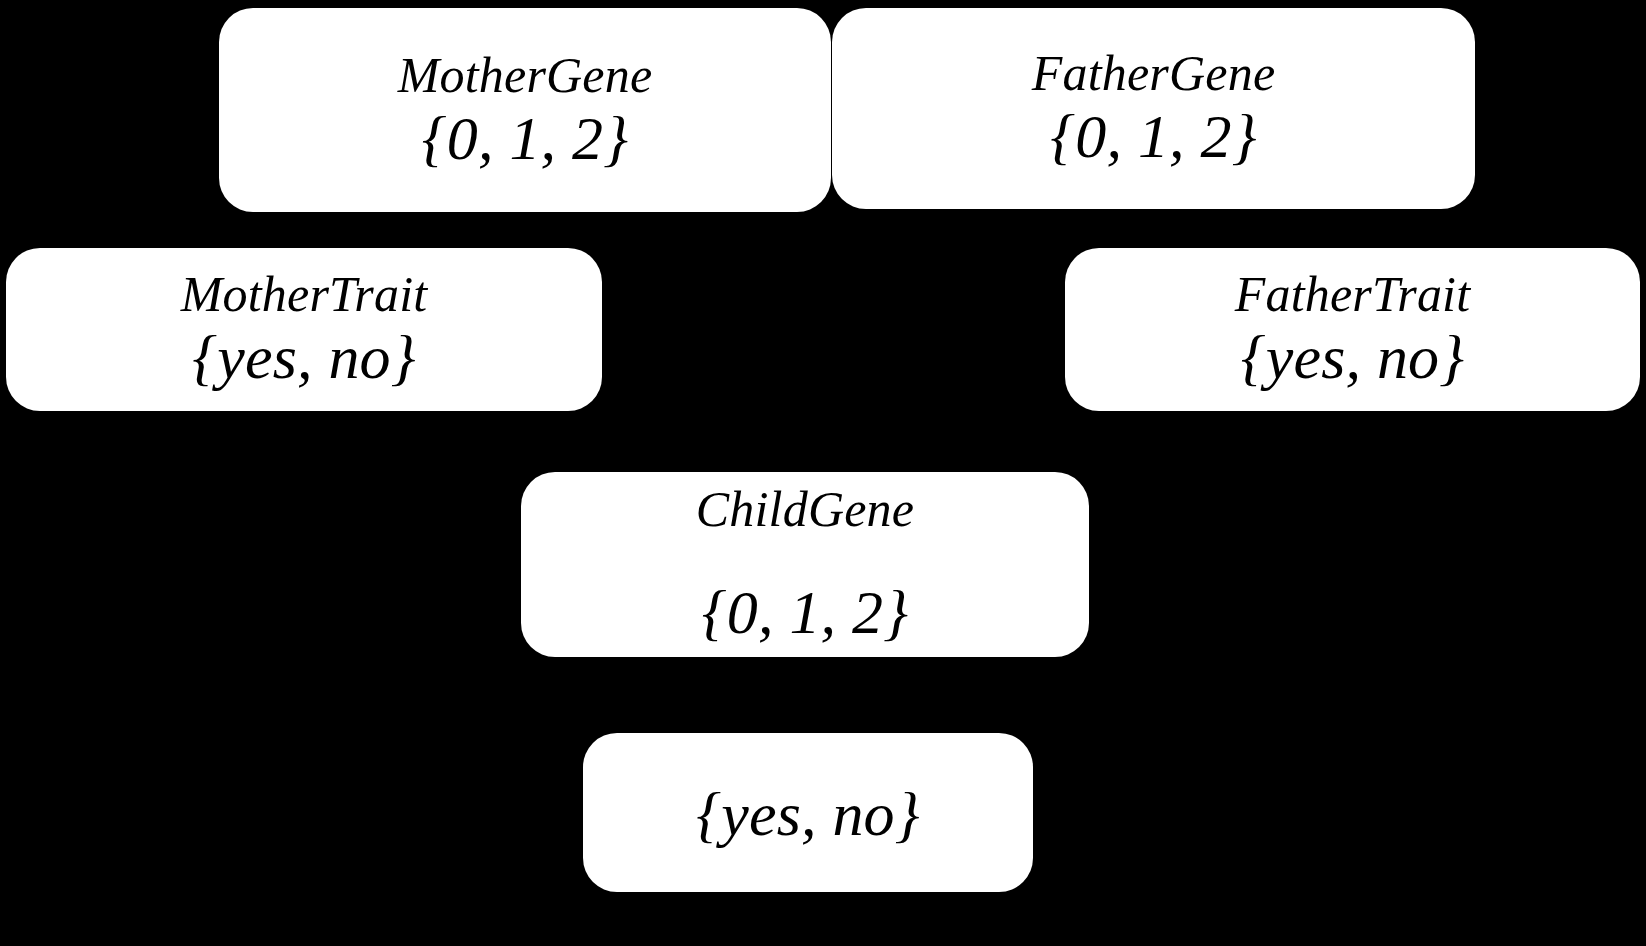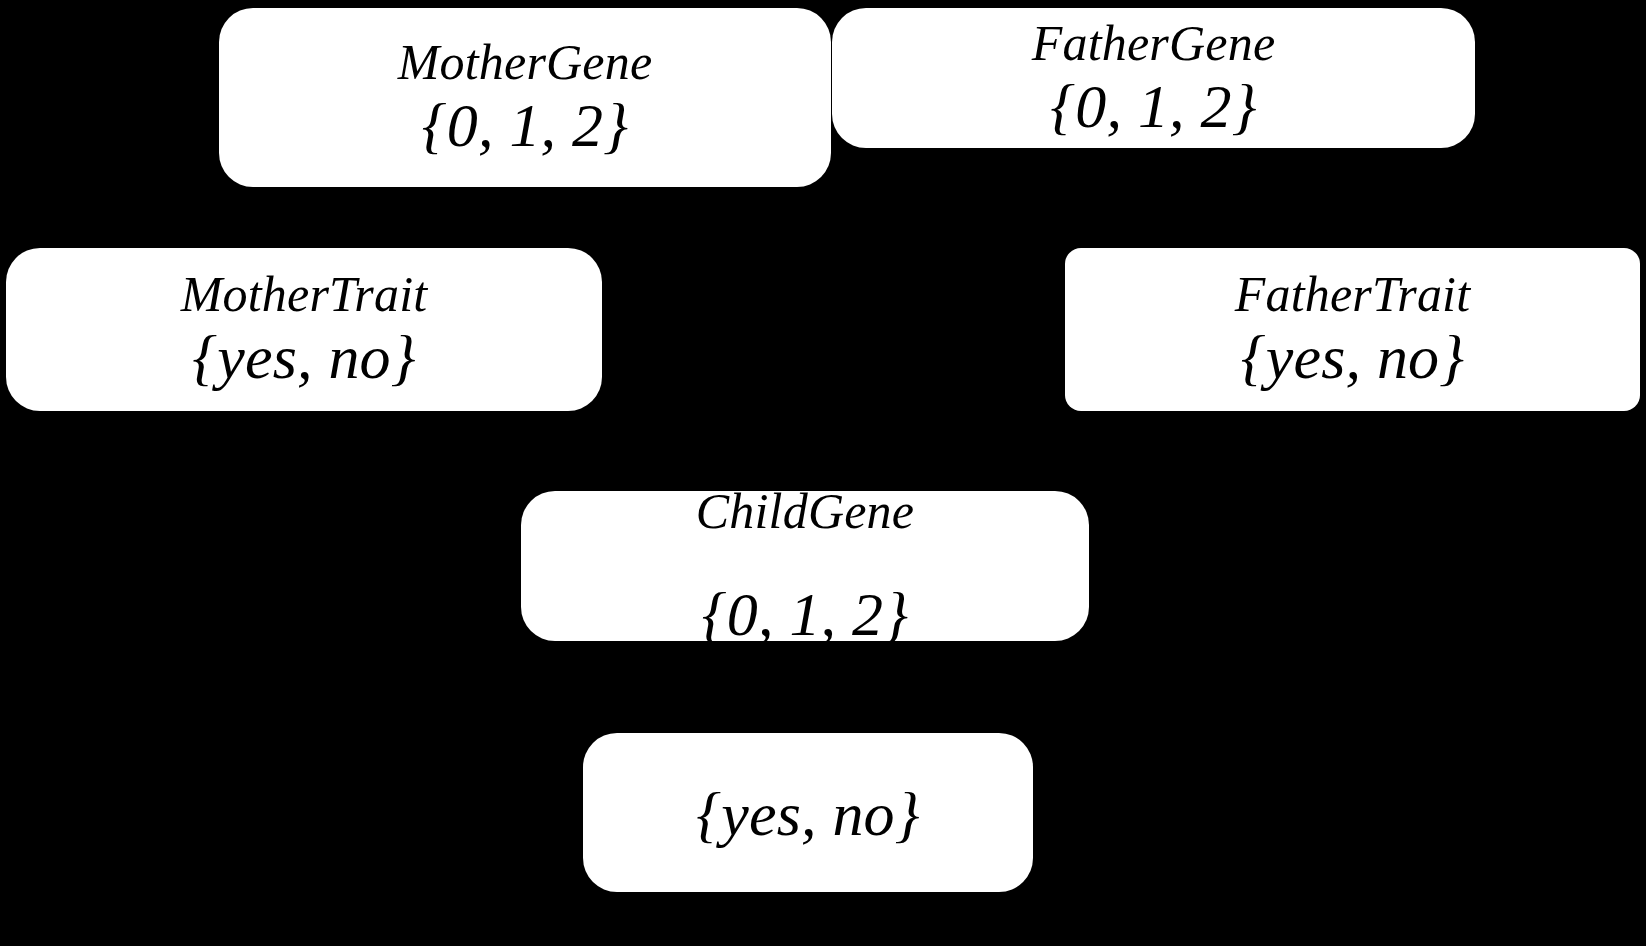--- a/index.html
+++ b/index.html
@@ -37,25 +37,25 @@
   }
   .node .node-domain {
     font-style: italic;
     font-size: 62px;
     letter-spacing: 0.2px;
     white-space: nowrap;
     margin-top: 4px;
   }
 
   
-  #node-mother-gene  { left: 219px; top:   8px; width: 612px; height: 179px; }
-  #node-father-gene  { left: 832px; top:   8px; width: 643px; height: 140px; text-align: center; }
+  #node-mother-gene  { left: 219px; top:   8px; width: 612px; height: 204px; }
+  #node-father-gene  { left: 832px; top:   8px; width: 643px; height: 201px; text-align: center; }
   #node-mother-trait { left:   6px; top: 248px; width: 596px; height: 163px; }
-  #node-father-trait { left:1065px; top: 248px; width: 575px; height: 163px; border-radius: 16px; }
-  #node-child-gene   { left: 521px; top: 491px; width: 568px; height: 150px; gap: 40px; }
+  #node-father-trait { left:1065px; top: 248px; width: 575px; height: 163px; }
+  #node-child-gene   { left: 521px; top: 472px; width: 568px; height: 185px; gap: 40px; }
   #node-child-trait  { left: 583px; top: 733px; width: 450px; height: 159px; }
 </style>
 </head>
 <body>
 
 <div id="canvas">
 
   <div class="node" id="node-mother-gene">
     <span class="node-name">MotherGene</span>
     <span class="node-domain">{0, 1, 2}</span>

